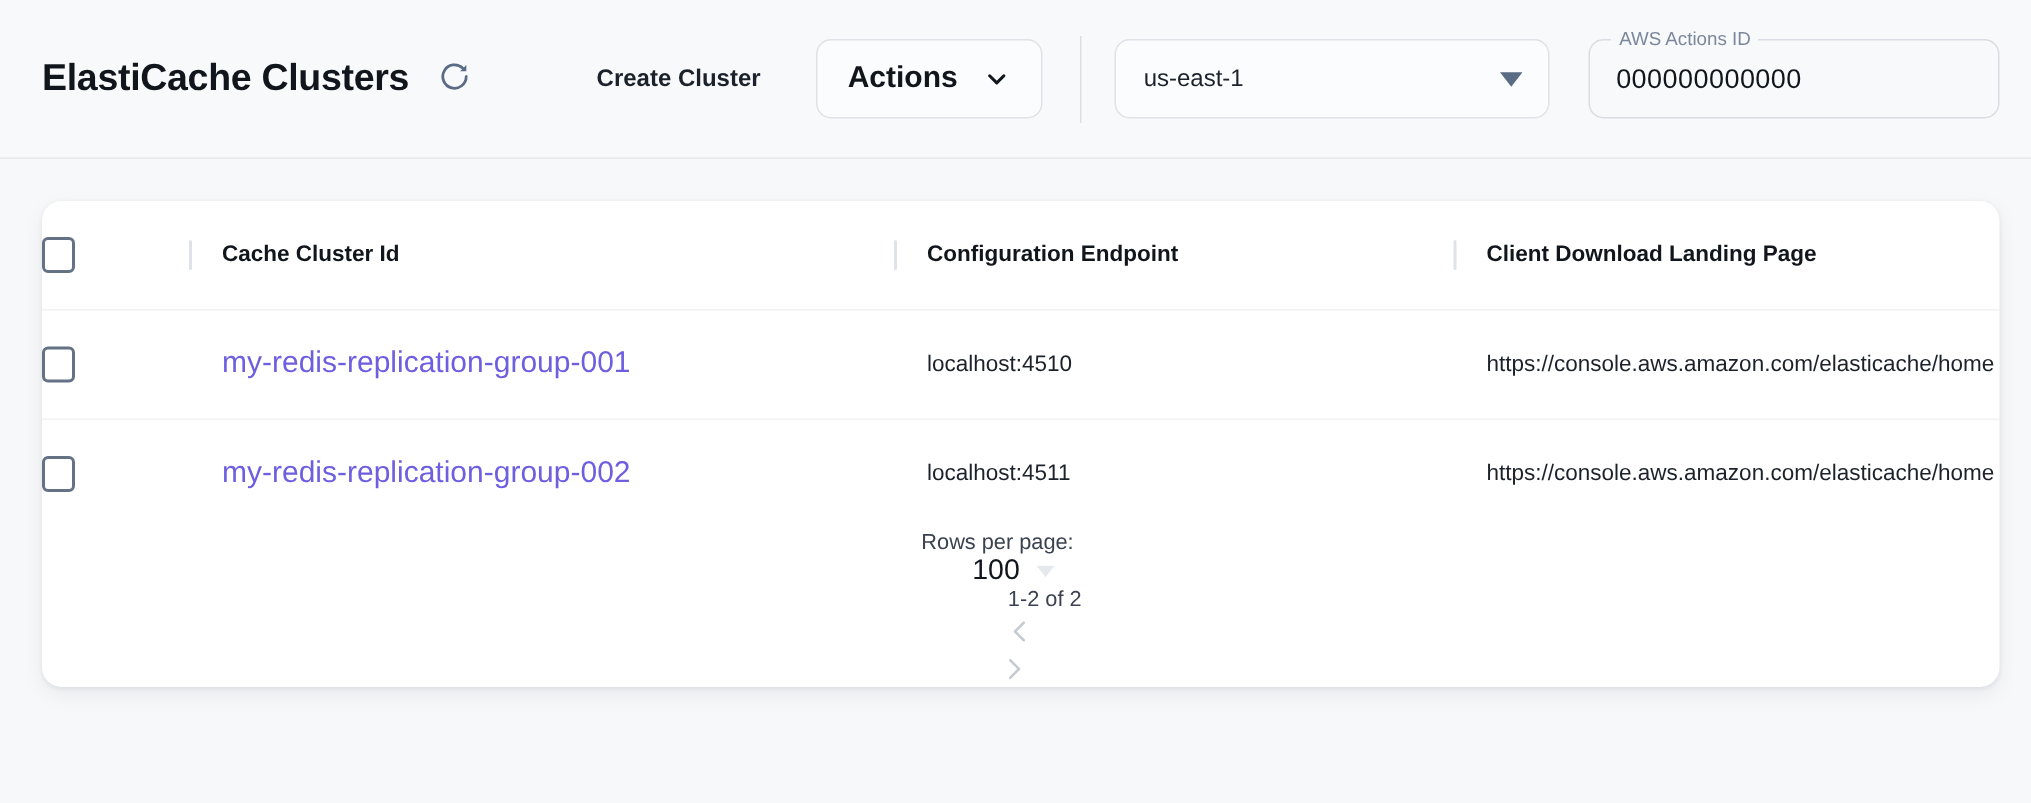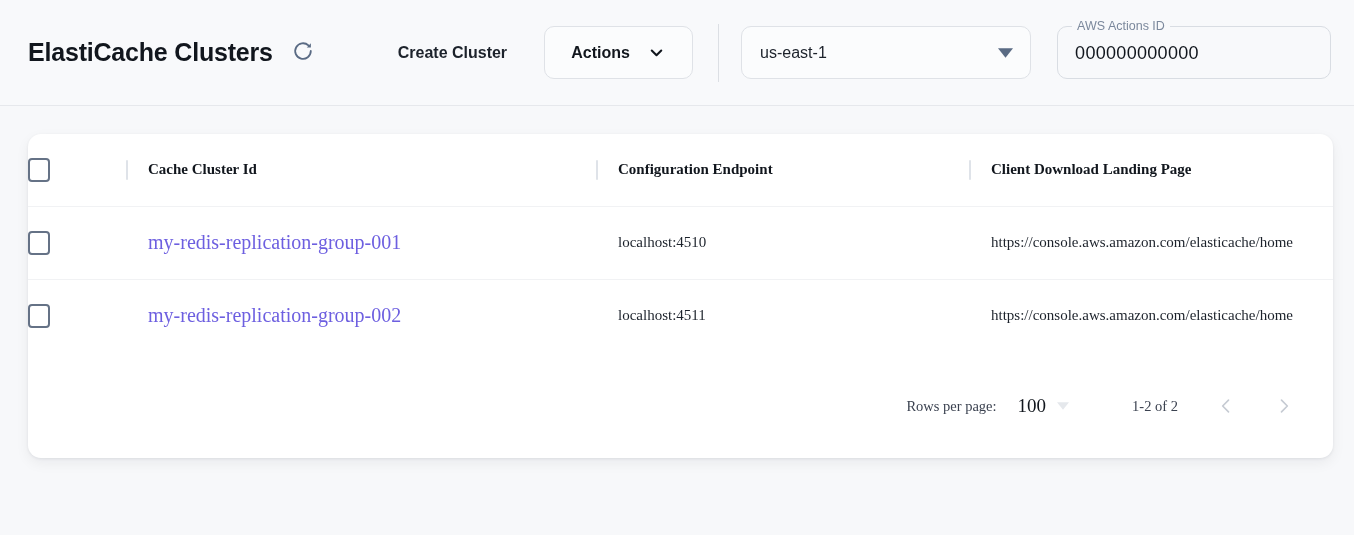--- a/index.html
+++ b/index.html
@@ -69,21 +69,21 @@
     min-width: 149px;
     padding: 0 20px;
     display: flex;
     align-items: center;
     justify-content: center;
     gap: 17px;
     background: #fbfcfd;
     border: 1px solid #dfe2e7;
     border-radius: 10px;
     font-family: inherit;
-    font-size: 16px;
+    font-size: 20px;
     font-weight: 700;
     color: #11161d;
     cursor: pointer;
     white-space: nowrap;
   }
 
   .vdivider {
     width: 1px;
     height: 58px;
     background: #dcdfe4;
@@ -145,21 +145,20 @@
     transform: translateY(-50%);
     font-size: 18px;
     color: #11161d;
     letter-spacing: 0.3px;
     white-space: nowrap;
   }
 
   
   .content {
     padding: 28px 21px 0 28px;
-    font-family: Liberation Serif, serif;
   }
 
   .card {
     position: relative;
     height: 324px;
     background: #ffffff;
     border-radius: 13px;
     box-shadow: 0 1px 3px rgba(16,24,40,0.07), 0 5px 14px rgba(16,24,40,0.06);
     overflow: hidden;
   }
@@ -249,20 +248,21 @@
     position: absolute;
     left: 0;
     right: 0;
     bottom: 0;
     height: 104px;
     display: flex;
     align-items: center;
     justify-content: flex-end;
     padding-right: 31px;
     gap: 0;
+    flex-direction: column;
   }
   .pager .rpp-label {
     font-size: 14.5px;
     color: #3b4250;
     white-space: nowrap;
   }
   .pager .rpp-select {
     display: flex;
     align-items: center;
     gap: 11px;

